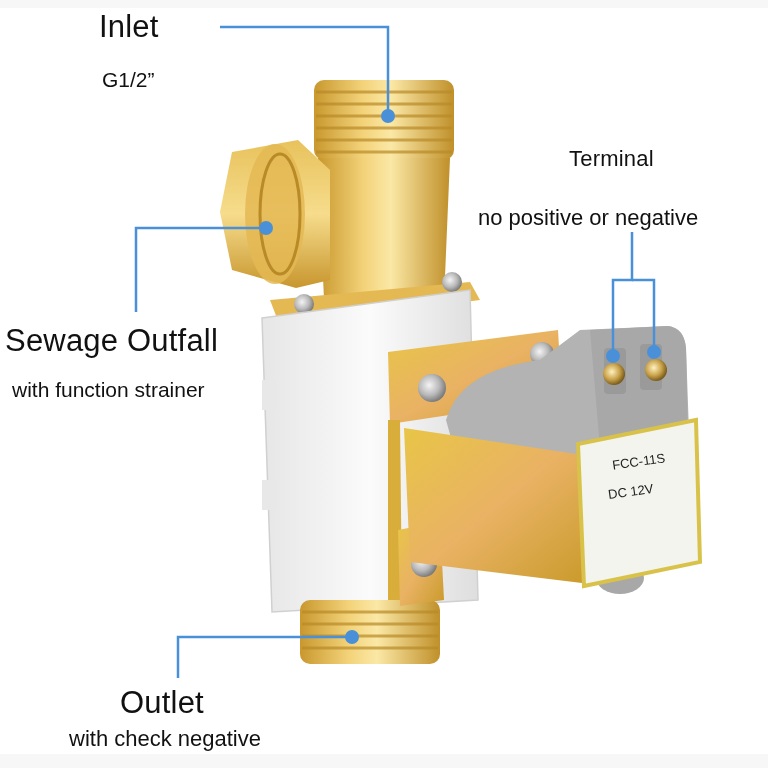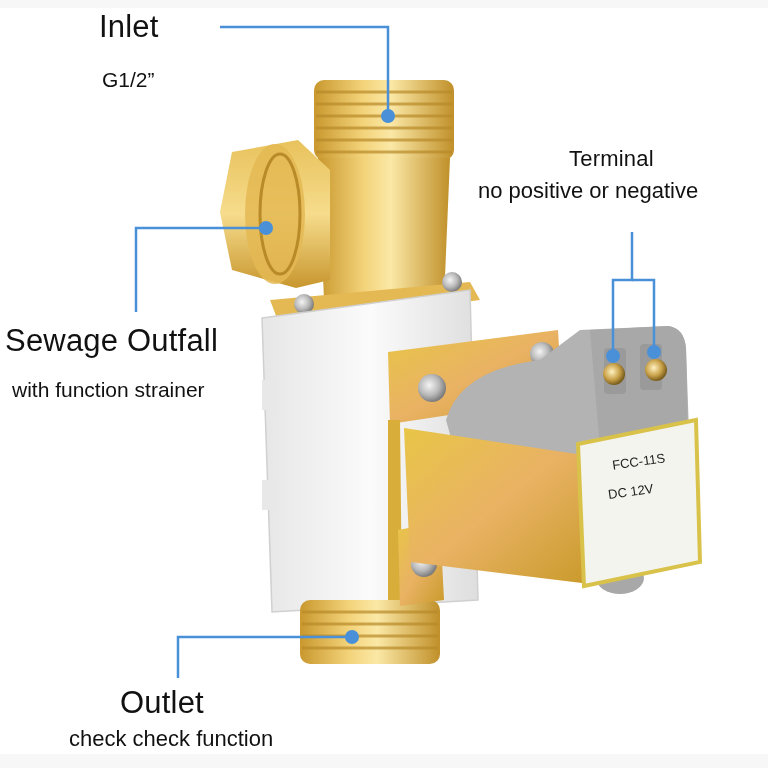--- a/index.html
+++ b/index.html
@@ -132,19 +132,19 @@
   </g>
 </svg>
 
 <div class="label" style="left:612px; top:454px; font-size:13px; transform:rotate(-8deg); color:#222;">FCC-11S</div>
 <div class="label" style="left:608px; top:484px; font-size:13px; transform:rotate(-8deg); color:#222;">DC 12V</div>
 
 <div class="label title" style="left:99px; top:9px;">Inlet</div>
 <div class="label sub" style="left:102px; top:68px;text-align:right;">G1/2”</div>
 
 <div class="label title" style="left:569px; top:146px; font-size:22px;">Terminal</div>
-<div class="label sub" style="left:478px; top:178px; font-size:22px;">no positive or negative</div>
+<div class="label sub" style="left:478px; top:205px; font-size:22px;">no positive or negative</div>
 
 <div class="label title" style="left:5px; top:323px;">Sewage Outfall</div>
 <div class="label sub" style="left:12px; top:378px;">with function strainer</div>
 
 <div class="label title" style="left:120px; top:685px;">Outlet</div>
-<div class="label sub" style="left:69px; top:726px; font-size:22px;">check check function</div>
+<div class="label sub" style="left:69px; top:726px; font-size:22px;">with check negative</div>
 
 </body></html>

